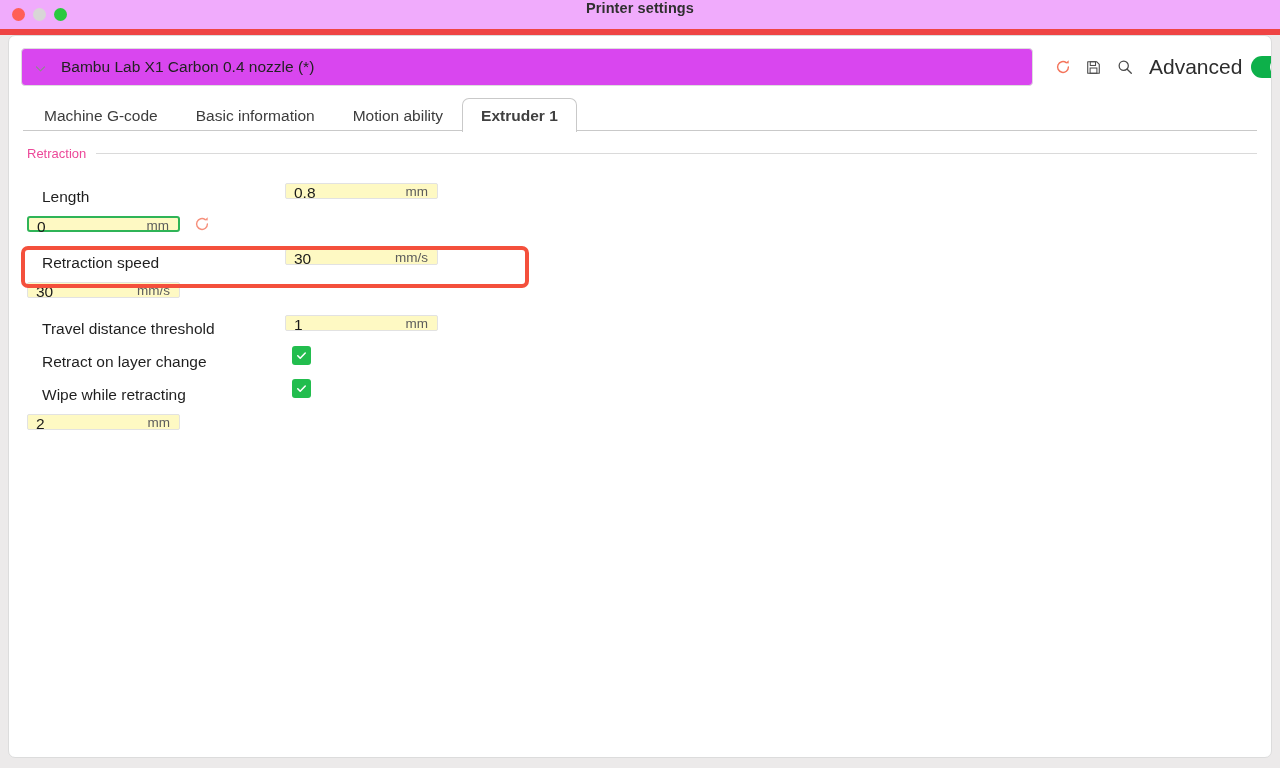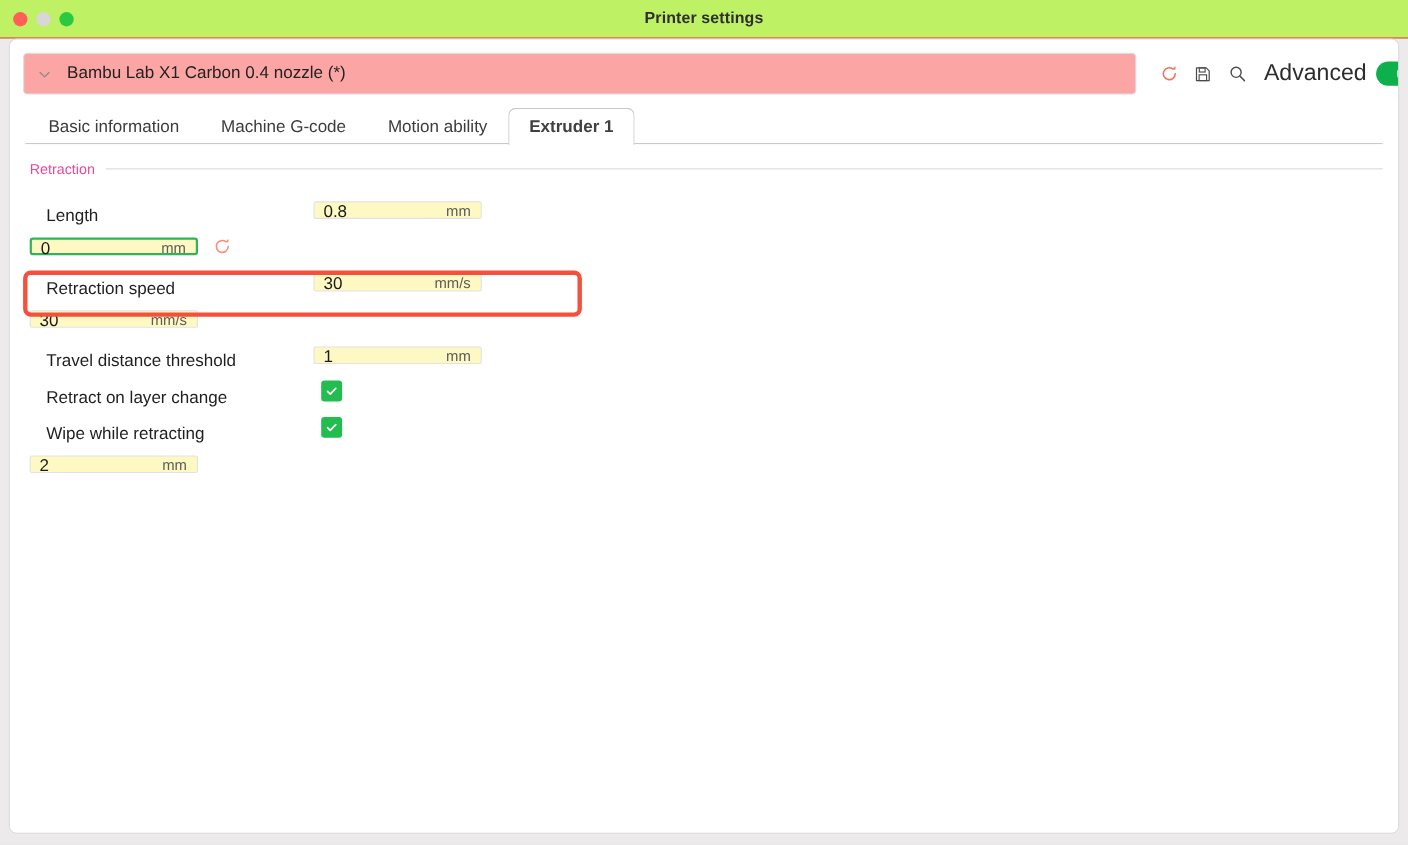--- a/index.html
+++ b/index.html
@@ -25,24 +25,23 @@
     background: #eceaea;
     display: flex;
     flex-direction: column;
   }
 
   
   .titlebar {
     position: relative;
     height: 35px;
     flex: 0 0 35px;
-    background: #bef264;
-    border-bottom: 1px solid #ef4444;
-    display: flex;
-    align-items: center;
+    background: #f0abfc;
+    border-bottom: 6px solid #ef4444;
+    display: flex;
   }
   .traffic {
     display: flex;
     align-items: center;
     gap: 8px;
     padding-left: 12px;
   }
   .light {
     width: 13px; height: 13px;
     border-radius: 50%;
@@ -83,21 +82,21 @@
     display: flex;
     align-items: center;
     padding: 12px 12px 0 12px;
     gap: 0;
   }
   .preset-combo {
     flex: 0 0 1012px;
     height: 38px;
     border: 1px solid #dddddd;
     border-radius: 4px;
-    background: #fca5a5;
+    background: #d946ef;
     display: flex;
     align-items: center;
     padding: 0 12px;
     gap: 14px;
   }
   .chevron {
     width: 13px; height: 13px;
     flex: 0 0 auto;
     display: block;
   }
@@ -349,22 +348,22 @@
           </span>
           <span class="adv-label">Advanced</span>
           <span class="toggle">
             <span class="knob"></span>
           </span>
         </div>
       </div>
 
       <div class="tabs-wrap">
         <div class="tabs">
+          <div class="tab"><span>Machine G-code</span></div>
           <div class="tab"><span>Basic information</span></div>
-          <div class="tab"><span>Machine G-code</span></div>
           <div class="tab"><span>Motion ability</span></div>
           <div class="tab active"><span>Extruder 1</span></div>
         </div>
         <div class="tabs-line"></div>
       </div>
 
       <div class="section">
         <div class="section-head">
           <span class="section-title">Retraction</span>
           <span class="section-rule"></span>

